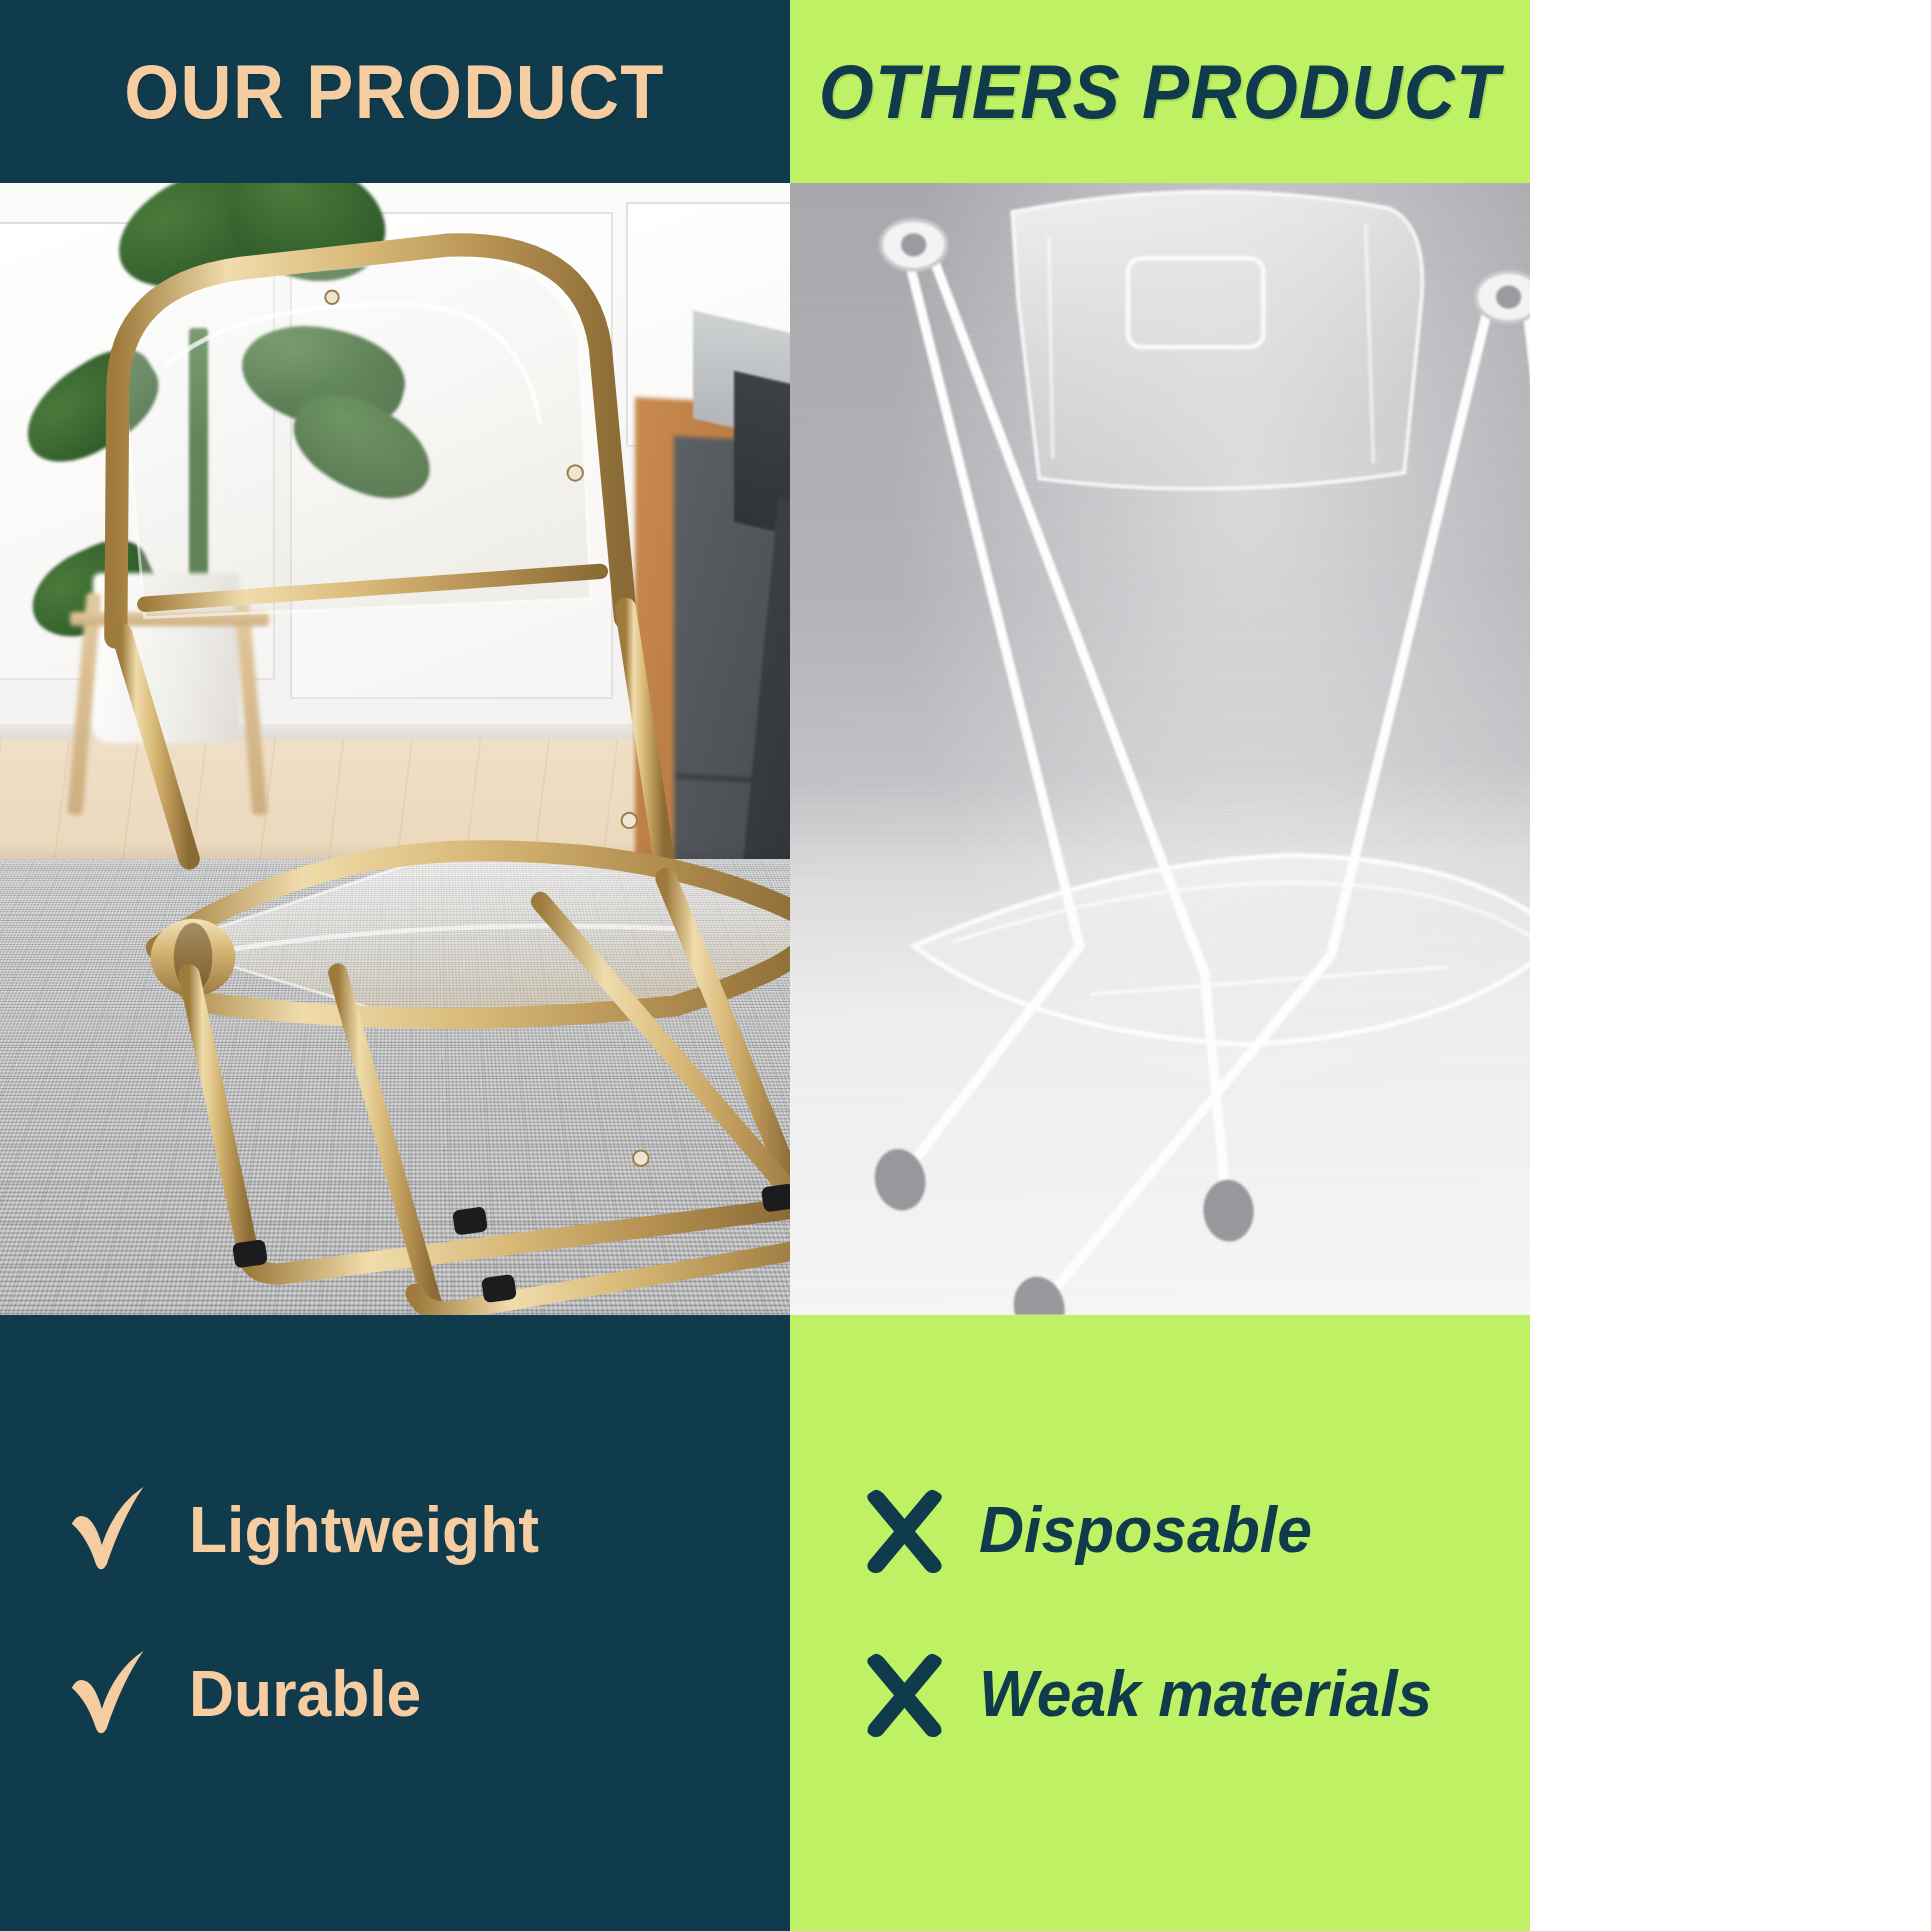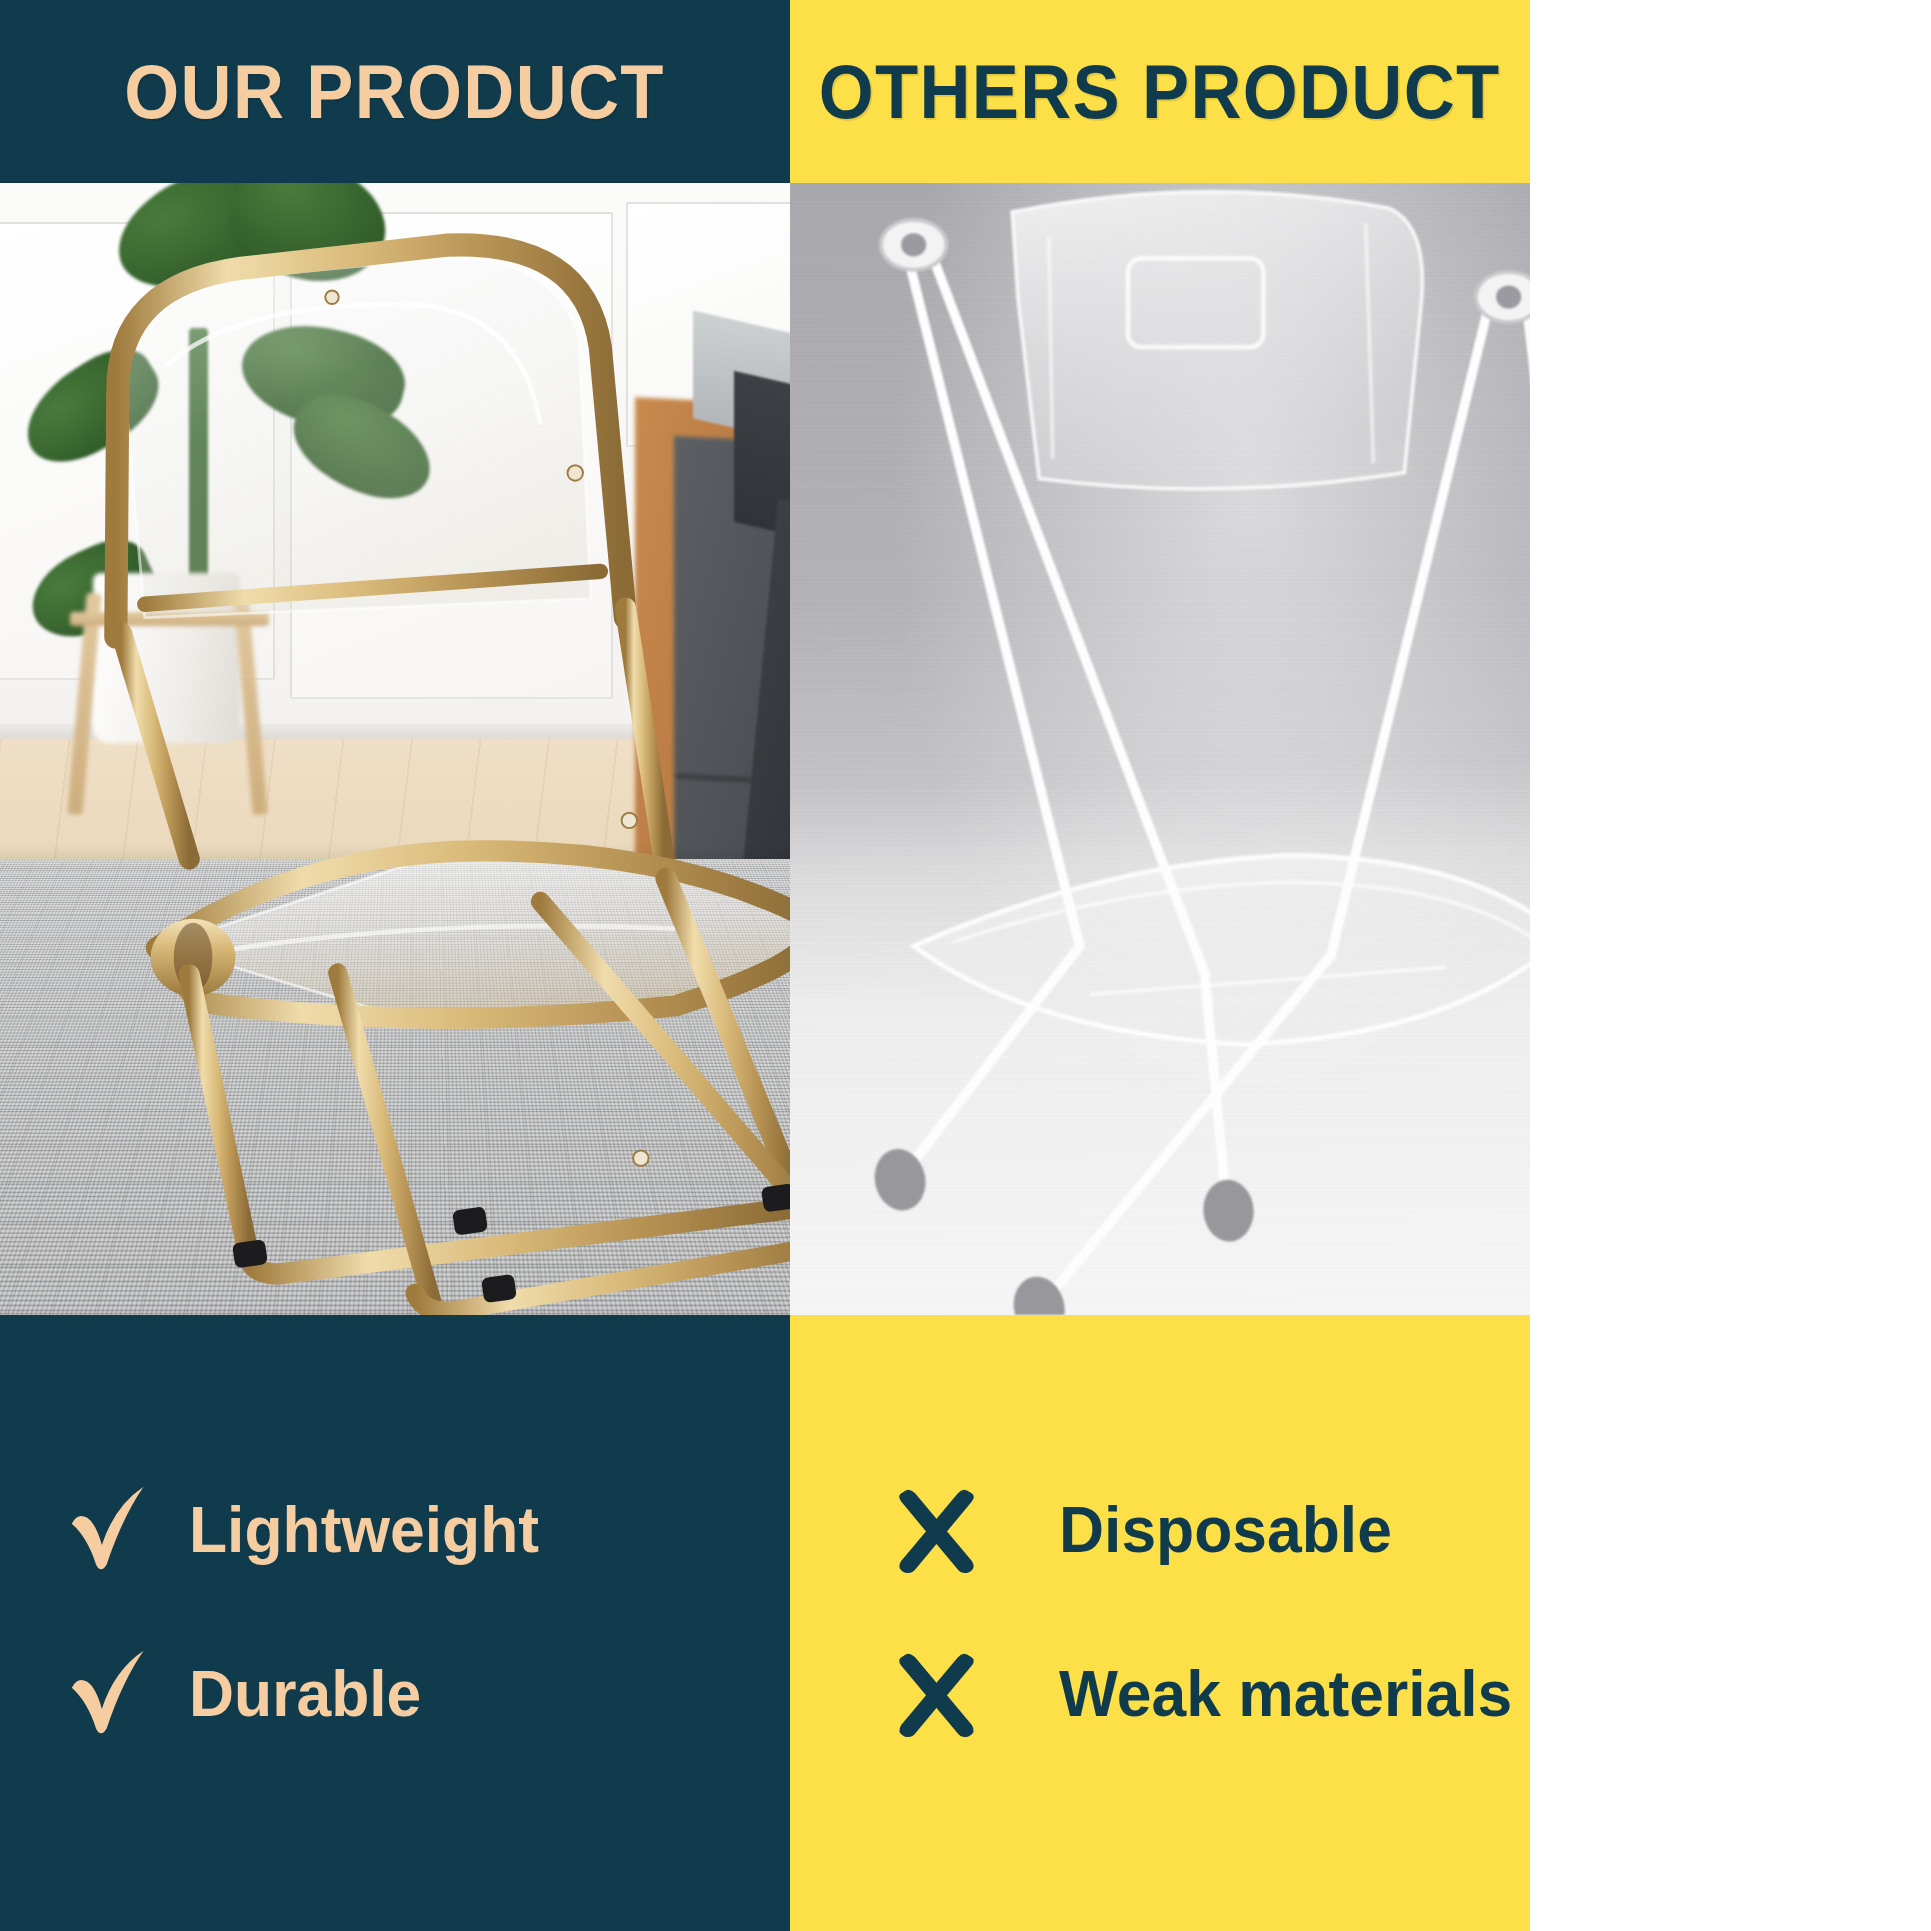--- a/index.html
+++ b/index.html
@@ -22,21 +22,21 @@
 
   
   .panel {
     position: relative;
     height: 1931px;
     display: flex;
     flex-direction: column;
     overflow: hidden;
   }
   .panel-left  { width: 997px; background: #103B4C; }
-  .panel-right { width: 934px;  background: #fde047; }
+  .panel-right { width: 934px;  background: #bef264; font-style: italic; }
 
   
   .panel-header {
     height: 183px;
     flex: 0 0 183px;
     display: flex;
     align-items: center;
     justify-content: center;
     overflow: hidden;
   }
@@ -228,21 +228,21 @@
     flex-direction: column;
     justify-content: center;
     padding: 0 0 23px 0;
   }
   .feature-row {
     display: flex;
     align-items: center;
     height: 164px;
   }
   .panel-left  .feature-row { padding-left: 64px; }
-  .panel-right .feature-row { padding-left: 100px; gap: 48px; }
+  .panel-right .feature-row { padding-left: 68px; }
 
   .mark {
     flex: 0 0 auto;
     width: 100px;
     height: 100px;
     display: flex;
     align-items: center;
     justify-content: flex-start;
   }
   .mark svg { display: block; }

